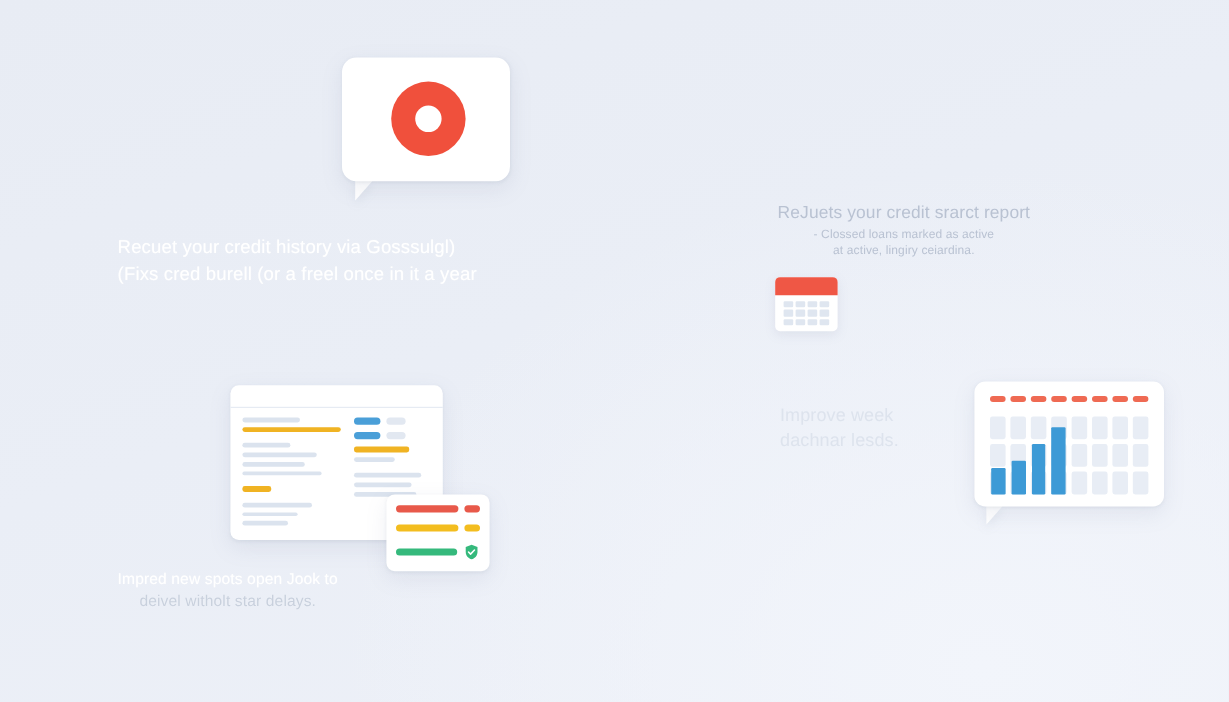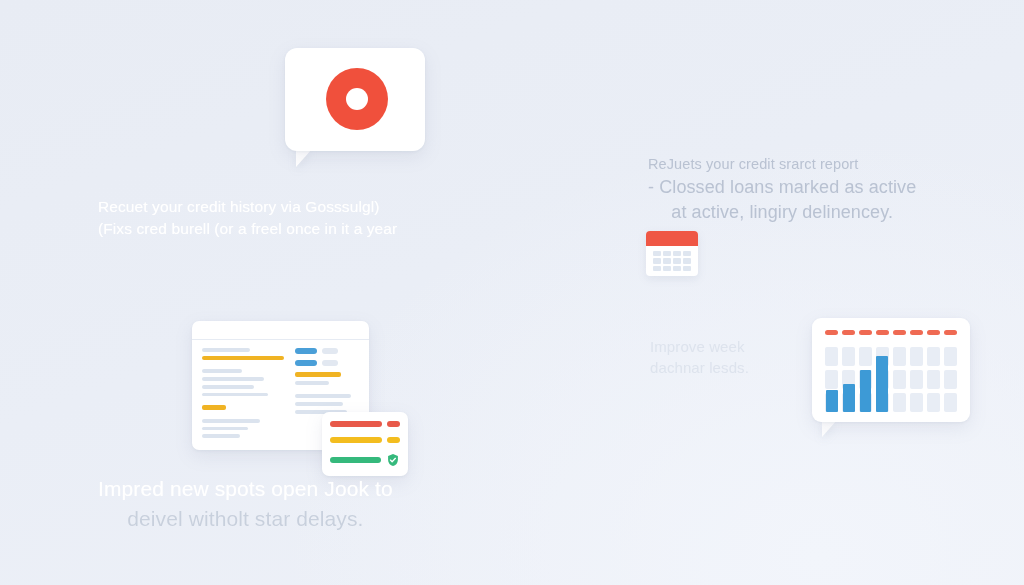--- a/index.html
+++ b/index.html
@@ -217,23 +217,23 @@
   }
   #chart-bars i {
     display: block;
     flex: 1;
     background: #3d9ad6;
     border-radius: 1px;
   }
 
   
   #txt-left-top   { left: 98px;  top: 196px; font-size: 15.5px; }
-  #txt-right-top  { left: 648px; top: 154px; font-size: 14.5px; }
-  #txt-right-top .sub { font-size: 18px; }
-  #txt-left-bot   { left: 98px;  top: 474px; font-size: 21px; }
+  #txt-right-top  { left: 648px; top: 168px; font-size: 14.5px; }
+  #txt-right-top .sub { font-size: 10px; }
+  #txt-left-bot   { left: 98px;  top: 474px; font-size: 13px; }
   #txt-mid-right  { left: 650px; top: 336px; font-size: 15px; }
   #txt-right-bot  { left: 652px; top: 472px; font-size: 15px; }
 
   .center { text-align: center; }
 </style>
 </head>
 <body>
 
 <div id="stage">
 
@@ -243,21 +243,21 @@
   </div>
 
   <div class="textblock t-white" id="txt-left-top">
     <span class="line">Recuet your credit history via Gosssulgl)</span>
     <span class="line">(Fixs cred burell (or a freel once in it a year</span>
   </div>
 
   <div class="textblock t-gray" id="txt-right-top">
     <span class="line">ReJuets your credit srarct report</span>
     <span class="line sub center">- Clossed loans marked as active</span>
-    <span class="line sub center">at active, lingiry delinencey.</span>
+    <span class="line sub center">at active, lingiry ceiardina.</span>
   </div>
 
   <div class="card" id="calendar-card">
     <div id="calendar-head"></div>
     <div id="calendar-grid">
       <i></i>
         <i></i>
         <i></i>
         <i></i>
       <i></i>

